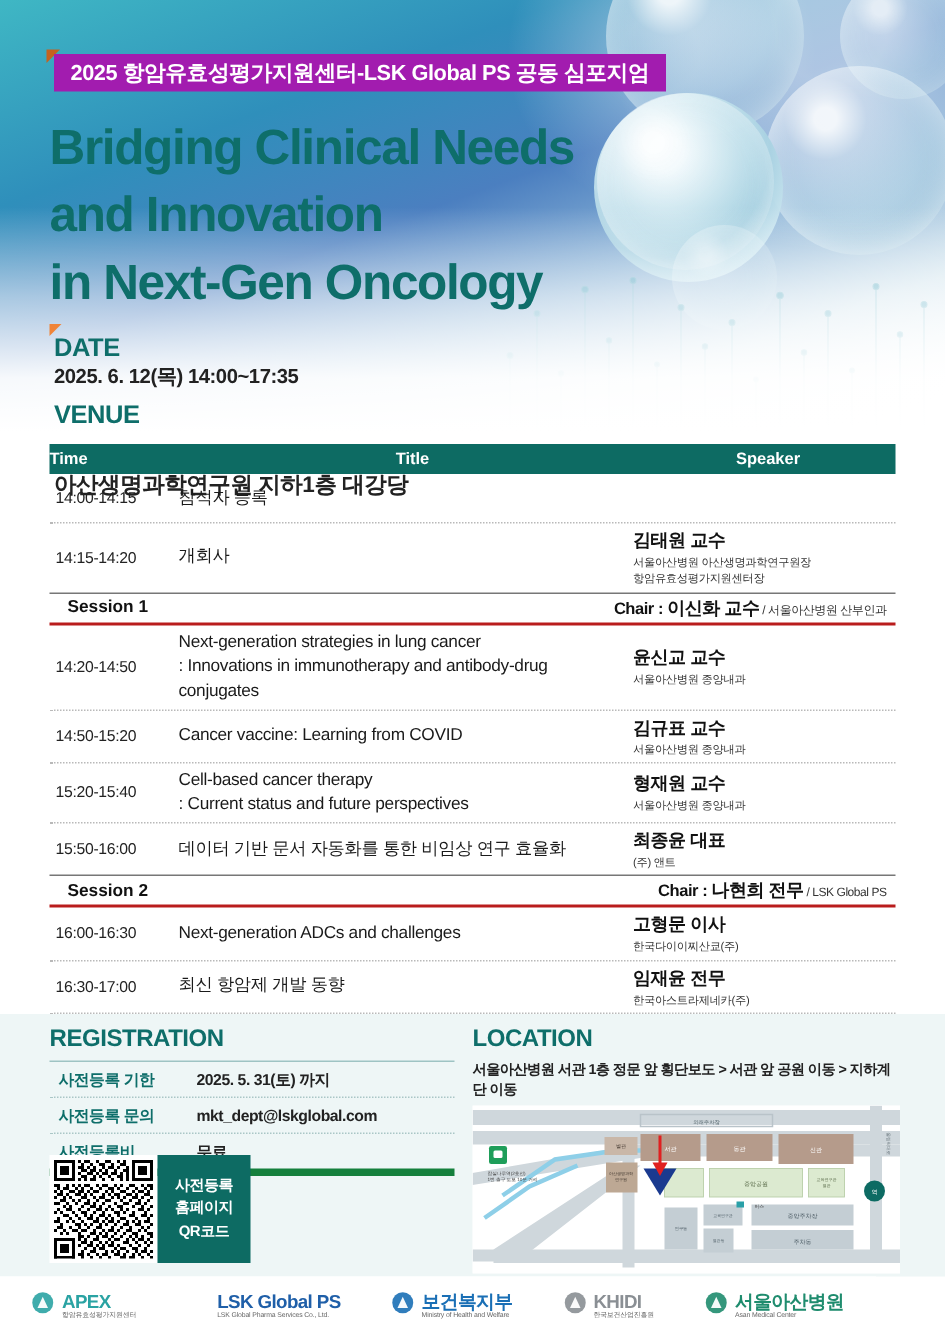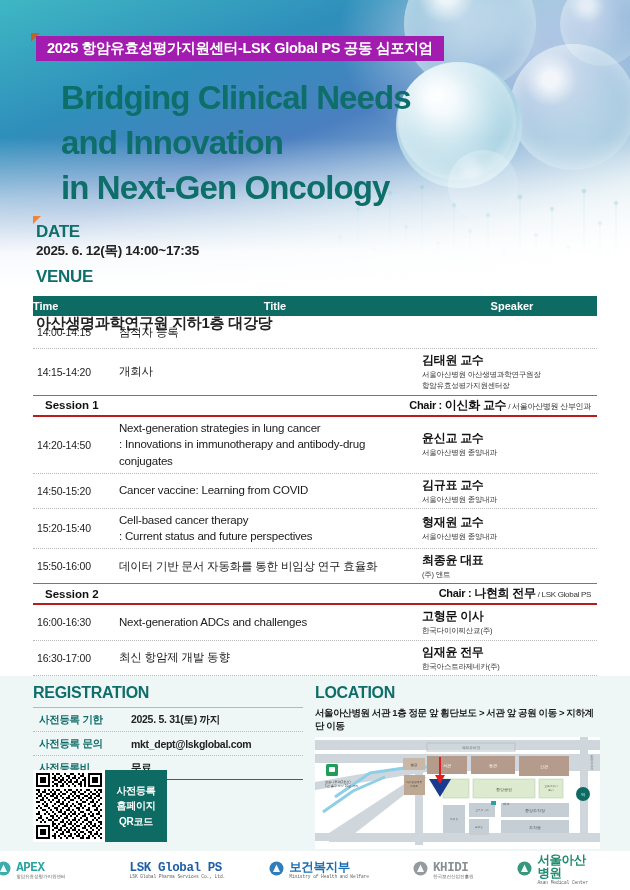--- a/index.html
+++ b/index.html
@@ -45,21 +45,20 @@
   .orange-band{
     position:absolute;left:36px;top:36px;height:25px;
     background:#a21caf;color:#fff;
     font-size:14.5px;font-weight:bold;letter-spacing:-.3px;
     padding:0 11px;display:flex;align-items:center;white-space:nowrap;
   }
   .maintitle{
     position:absolute;left:33px;top:76px;width:430px;
     color:#0e6e6a;font-weight:bold;font-size:33px;line-height:1.36;
     letter-spacing:-.9px;
-    margin-left:28px;
   }
   .maintitle div{white-space:nowrap;}
 
   
   .dv{position:absolute;left:36px;top:222px;width:420px;}
   .dv-corner{position:absolute;left:-3px;top:-6px;width:0;height:0;
     border-left:8px solid #F08438;border-bottom:8px solid transparent;}
   .dvrow{display:flex;align-items:baseline;margin-bottom:7px;flex-direction:column;}
   .dvlab{color:#0e6e6a;font-weight:bold;font-size:17px;width:72px;letter-spacing:-.3px;}
   .dvval{color:#222;font-weight:bold;font-size:13.5px;letter-spacing:-.3px;}
@@ -90,36 +89,36 @@
   .ses-chair .chaff{font-size:8px;font-weight:normal;color:#333;}
 
   .prog-bottom{border-top:2px solid #5e9aa0;margin-top:1px;}
 
   
   .bottom{position:absolute;left:0;top:676px;width:630px;height:175px;background:#eef6f6;}
   .reg{position:absolute;left:33px;top:684px;width:270px;}
   .sec-h{color:#0e6e6a;font-weight:bold;font-size:16px;letter-spacing:-.3px;margin-bottom:5px;}
   .reg-table{border-top:1px solid #9ec3c3;}
   .reg-row{display:flex;align-items:center;height:23px;border-bottom:1px dotted #a9c6c6;}
-  .reg-row:last-child{border-bottom:1px solid #15803d;}
+  .reg-row:last-child{border-bottom:5px solid #15803d;}
   .reg-k{width:92px;color:#0e6e6a;font-weight:bold;font-size:10.5px;padding-left:6px;letter-spacing:-.3px;}
   .reg-v{font-size:10.5px;color:#222;font-weight:bold;letter-spacing:-.3px;}
 
   .qrwrap{position:absolute;left:33px;top:770px;display:flex;height:72px;}
   .qrbox{width:72px;height:72px;background:#fff;padding:3px;box-sizing:border-box;}
   .qrlabel{width:62px;background:#0d6b63;color:#fff;display:flex;flex-direction:column;
            align-items:center;justify-content:center;font-size:10px;font-weight:bold;line-height:1.55;letter-spacing:-.3px;}
 
   .loc{position:absolute;left:315px;top:684px;width:285px;}
   .loc-dir{font-size:9.5px;font-weight:bold;color:#222;letter-spacing:-.4px;margin-bottom:4px;}
   .map{position:relative;width:285px;height:112px;background:#ffffff;overflow:hidden;}
 
   
   .footer{position:absolute;left:0;top:851px;width:584px;height:39px;background:#fff;
-          display:flex;align-items:center;justify-content:center;gap:44px;font-family:Liberation Mono, monospace;}
+          display:flex;align-items:center;justify-content:center;gap:34px;}
   .logo{display:flex;align-items:center;gap:5px;}
   .logo-txt{display:flex;flex-direction:column;line-height:1.05;}
   .lg-main{font-size:12.5px;font-weight:bold;letter-spacing:-.4px;}
   .lg-sub{font-size:4.6px;color:#666;letter-spacing:-.1px;white-space:nowrap;}
 </style>
 </head>
 <body>
 
 <div class="poster">
 

